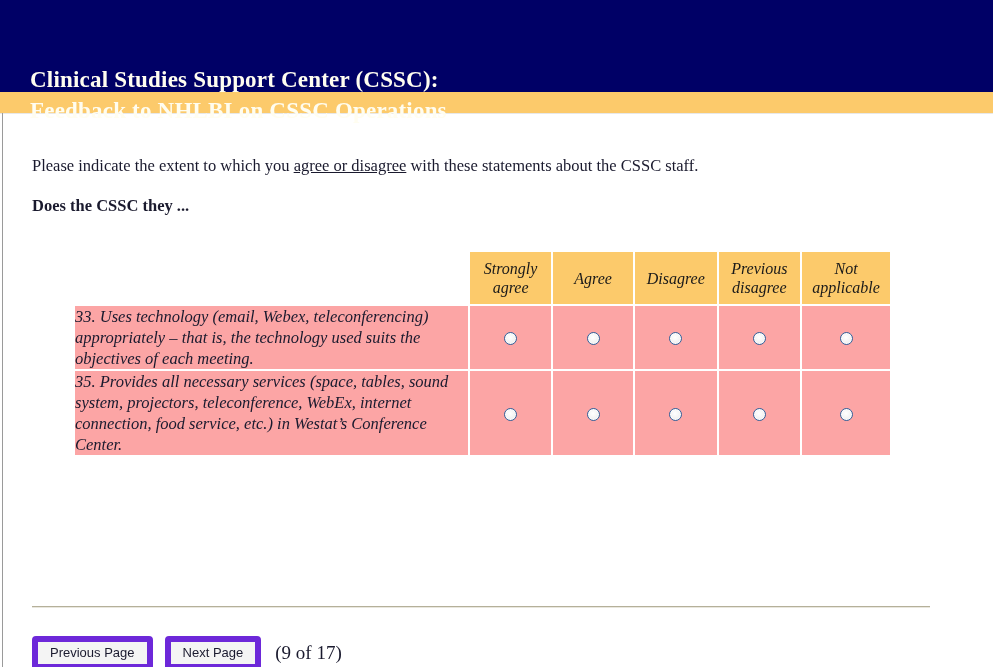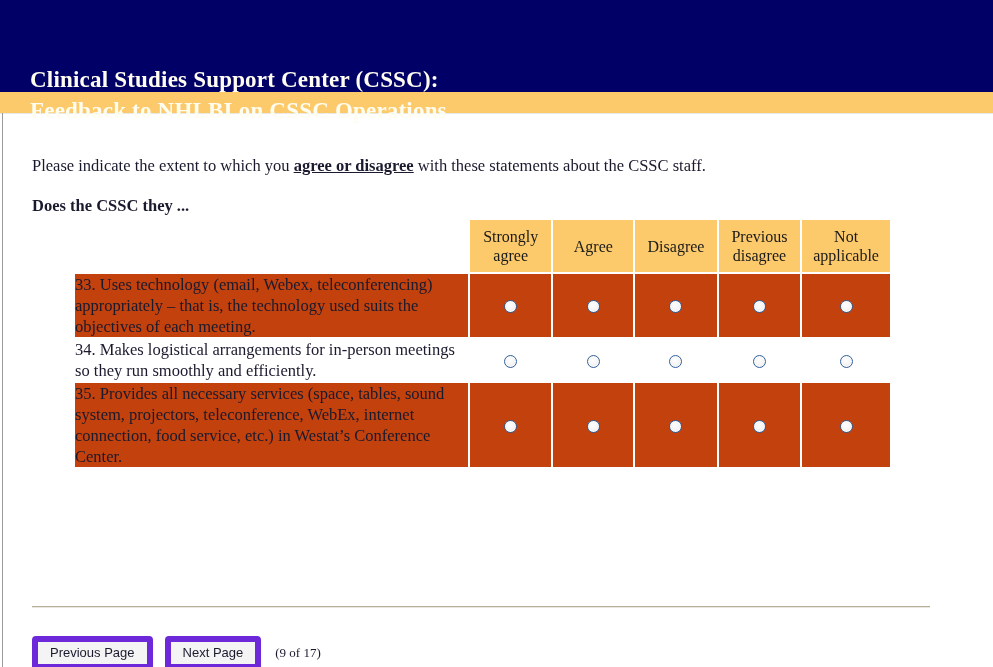--- a/index.html
+++ b/index.html
@@ -71,42 +71,43 @@
 
   #intro-text {
     position: absolute;
     left: 32px;
     top: 42px;
     font-size: 16.5px;
     line-height: 20px;
     white-space: nowrap;
   }
   #intro-text .emph {
-    font-weight: bold;
+    font-weight: normal;
     text-decoration: underline;
   }
 
   #subprompt {
     position: absolute;
     left: 32px;
     top: 82px;
     font-size: 16.5px;
     font-weight: bold;
     line-height: 20px;
   }
 
   
   #matrix {
     position: absolute;
     left: 73px;
-    top: 104px;
+    top: 136px;
     width: 819px;
     border-collapse: separate;
     border-spacing: 2px 2px;
     font-size: 16px;
+    font-style: italic;
   }
   #matrix td, #matrix th {
     padding: 0;
     margin: 0;
     vertical-align: middle;
     font-weight: normal;
   }
 
   th.opt-head {
     background: #fcca6b;
@@ -131,21 +132,21 @@
     font-size: 16.5px;
     line-height: 21px;
     text-align: left;
     vertical-align: top;
   }
   td.rcell {
     text-align: center;
     vertical-align: middle;
   }
 
-  tr.shaded td.qcell, tr.shaded td.rcell { background: #c2410c; }
+  tr.shaded td.qcell, tr.shaded td.rcell { background: #fca5a5; }
   tr.plain  td.qcell, tr.plain  td.rcell { background: #ffffff; }
 
   
   .radio {
     display: inline-block;
     width: 13px;
     height: 13px;
     border-radius: 50%;
     border: 1px solid #31619b;
     background: radial-gradient(circle at 45% 40%, #ffffff 0%, #f2f2f2 60%, #e2e2e2 100%);
@@ -188,21 +189,21 @@
     border-radius: 4px;
     padding: 3px 12px 4px 12px;
     margin-right: 12px;
     cursor: pointer;
     line-height: 15px;
     min-width: 96px;
     text-align: center;
   }
   #page-indicator {
     font-family: "Liberation Serif", "DejaVu Serif", serif;
-    font-size: 13px;
+    font-size: 19px;
     color: #1a1a2e;
     margin-left: 2px;
   }
 </style>
 </head>
 <body>
 
 <div id="page-frame">
   <div class="frame-rule-left"></div>
 </div>
@@ -235,28 +236,20 @@
     </thead>
     <tbody>
       <tr class="shaded">
         <td class="qcell">33. Uses technology (email, Webex, teleconferencing) appropriately – that is, the technology used suits the objectives of each meeting.</td>
         <td class="rcell"><span class="radio"></span></td>
         <td class="rcell"><span class="radio"></span></td>
         <td class="rcell"><span class="radio"></span></td>
         <td class="rcell"><span class="radio"></span></td>
         <td class="rcell"><span class="radio"></span></td>
       </tr>
-      <tr class="plain">
-        <td class="qcell">34. Makes logistical arrangements for in-person meetings so they run smoothly and efficiently.</td>
-        <td class="rcell"><span class="radio"></span></td>
-        <td class="rcell"><span class="radio"></span></td>
-        <td class="rcell"><span class="radio"></span></td>
-        <td class="rcell"><span class="radio"></span></td>
-        <td class="rcell"><span class="radio"></span></td>
-      </tr>
       <tr class="shaded">
         <td class="qcell">35. Provides all necessary services (space, tables, sound system, projectors, teleconference, WebEx, internet connection, food service, etc.) in Westat’s Conference Center.</td>
         <td class="rcell"><span class="radio"></span></td>
         <td class="rcell"><span class="radio"></span></td>
         <td class="rcell"><span class="radio"></span></td>
         <td class="rcell"><span class="radio"></span></td>
         <td class="rcell"><span class="radio"></span></td>
       </tr>
     </tbody>
   </table>

